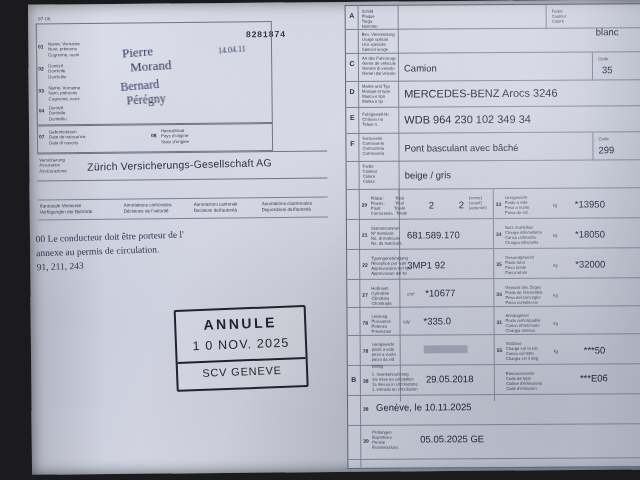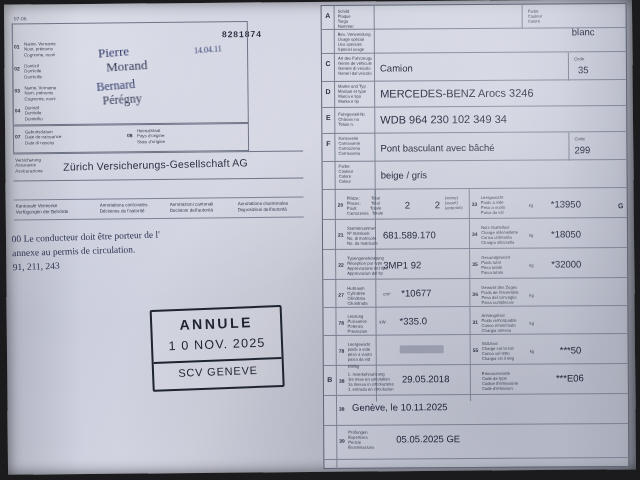--- a/index.html
+++ b/index.html
@@ -1,21 +1,21 @@
 <!DOCTYPE html>
 <html><head>
 <meta charset="utf-8">
 <style>
   html,body{margin:0;padding:0;}
   body{
     width:640px;height:480px;overflow:hidden;
     background:#1b1b1d;
     font-family:"Liberation Sans", sans-serif;
   }
-  #root{position:relative;width:512px;height:480px;}
+  #root{position:relative;width:512px;height:480px;margin-left:24px;}
 
   
   .sheet{
     position:absolute;left:6px;top:2px;width:628px;height:470px;
     background:linear-gradient(118deg,#cfd2e0 0%,#c9ccdc 22%,#d4d6e2 48%,#c6c9da 72%,#bcc0d2 100%);
     transform:rotate(-0.5deg);
     box-shadow:0 0 14px rgba(0,0,0,.55) inset;
   }
   .sheet:after{
     content:"";position:absolute;inset:0;

